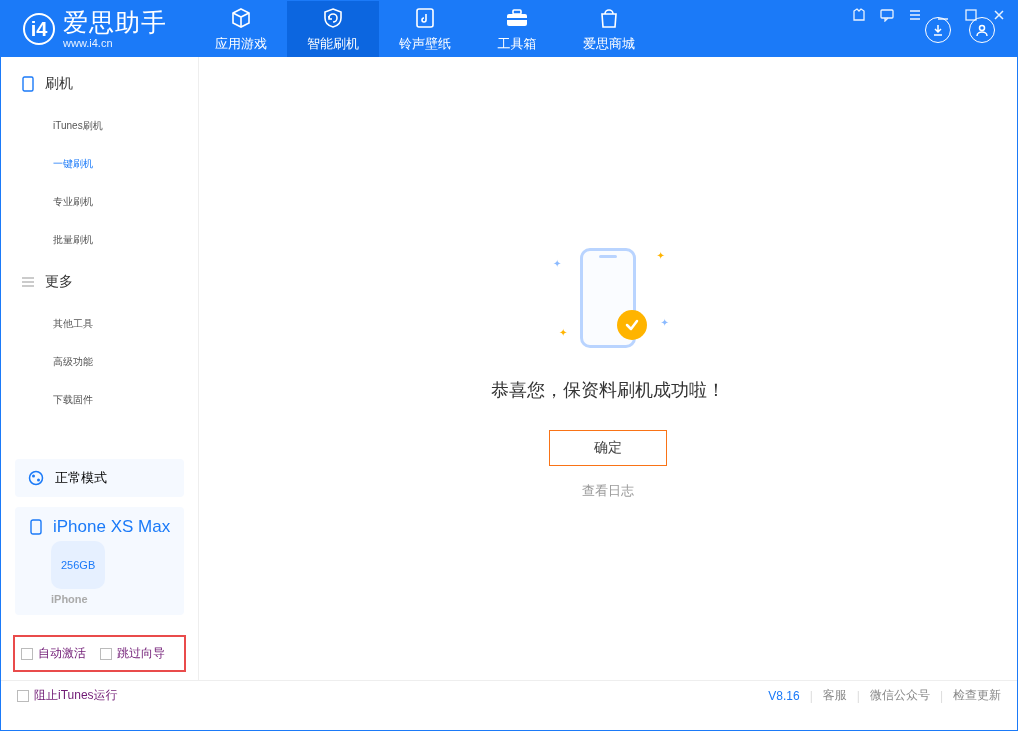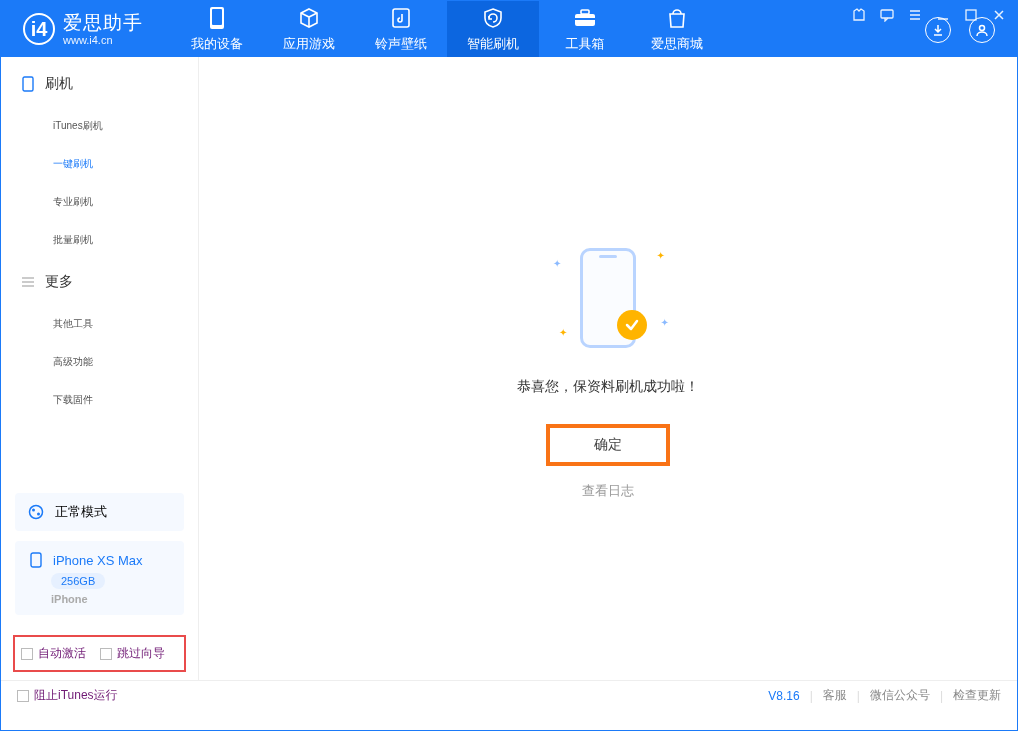--- a/index.html
+++ b/index.html
@@ -3,21 +3,21 @@
 <meta charset="utf-8">
 <style>
 * { margin: 0; padding: 0; box-sizing: border-box; font-family: "Microsoft YaHei", Arial, sans-serif; }
 body { background: #fff; width: 1018px; height: 731px; overflow: hidden; border: 1px solid #1b7af8; position: relative; }
 
 
 .header { background: #1b7af8; height: 56px; display: flex; align-items: stretch; color: #fff; position: relative; }
 .logo-block { display: flex; align-items: center; padding: 0 18px 0 22px; }
 .logo-circle { width: 32px; height: 32px; border: 2.5px solid #fff; border-radius: 50%; display: flex; align-items: center; justify-content: center; font-weight: bold; font-size: 20px; margin-right: 8px; }
 .logo-text { line-height: 1.15; }
-.logo-text .title { font-size: 19px; font-weight: 500; letter-spacing: 1px; }
+.logo-text .title { font-size: 25px; font-weight: 500; letter-spacing: 1px; }
 .logo-text .sub { font-size: 11px; opacity: 0.9; }
 .nav { display: flex; margin-left: 10px; }
 .nav-item { width: 92px; display: flex; flex-direction: column; align-items: center; justify-content: center; gap: 4px; cursor: pointer; font-size: 13px; }
 .nav-item.active { background: #0c66e0; }
 .nav-item .icon { height: 26px; display: flex; align-items: center; justify-content: center; }
 .titlebar-icons { position: absolute; top: 6px; right: 10px; display: flex; gap: 12px; align-items: center; }
 .titlebar-icons span { width: 16px; height: 16px; display: inline-flex; align-items: center; justify-content: center; cursor: pointer; opacity: 0.9; }
 .header-right-icons { position: absolute; right: 22px; bottom: 14px; display: flex; gap: 18px; }
 .header-right-icons .circ { width: 26px; height: 26px; border: 1.8px solid #fff; border-radius: 50%; display: flex; align-items: center; justify-content: center; cursor: pointer; }
 
@@ -27,40 +27,40 @@
 .side-scroll { flex: 1; padding-top: 4px; }
 .side-group-hdr { display: flex; align-items: center; gap: 10px; padding: 14px 20px; font-size: 14px; color: #333; font-weight: 500; }
 .side-group-hdr .gicon { width: 14px; height: 14px; display: inline-flex; align-items: center; justify-content: center; }
 .side-item { padding: 12px 20px 12px 52px; font-size: 10px; color: #555; cursor: pointer; }
 .side-item.active { color: #1b7af8; }
 .side-lower { padding: 0 14px 12px; }
 .mode-card, .device-card { background: #f5f9ff; border-radius: 4px; padding: 10px 12px; margin-top: 10px; display: flex; align-items: center; gap: 10px; font-size: 13px; }
 .mode-card .mode-icon, .device-card .dev-icon { width: 18px; height: 18px; display: inline-flex; align-items: center; justify-content: center; }
 .device-card { flex-direction: column; align-items: flex-start; gap: 4px; }
 .device-card .dev-row { display: flex; align-items: center; gap: 8px; }
-.device-card .dev-name { color: #1b7af8; font-weight: 500; font-size: 13px; }
-.cap-pill { background: #e6f0ff; color: #1b7af8; border-radius: 10px; padding: 2px 10px; font-size: 11px; margin-left: 24px; }
+.device-card .dev-name { color: #1b7af8; font-weight: 500; font-size: 17px; }
+.cap-pill { background: #e6f0ff; color: #1b7af8; border-radius: 10px; padding: 18px 10px; font-size: 11px; margin-left: 24px; }
 .dev-type { color: #aaa; font-size: 11px; margin-left: 24px; font-weight: bold; }
 .options-box { border: 2px solid #e94b4b; margin: 8px 12px 8px; padding: 8px 6px; display: flex; gap: 14px; align-items: center; }
 .chk { display: flex; align-items: center; gap: 5px; font-size: 12px; color: #701a75; cursor: pointer; }
 .chk .box { width: 12px; height: 12px; border: 1px solid #bbb; }
 
 
 .main { flex: 1; display: flex; flex-direction: column; align-items: center; justify-content: center; }
 .phone-illustration { position: relative; width: 150px; height: 120px; margin-bottom: 20px; display: flex; align-items: center; justify-content: center; }
 .phone-frame { width: 56px; height: 100px; border: 3px solid #b9d4ff; border-radius: 10px; position: relative; background: #fafcff; }
 .phone-frame::before { content:""; position:absolute; top:4px; left:50%; transform:translateX(-50%); width:18px; height:3px; background:#b9d4ff; border-radius:2px;}
 .check-badge { position: absolute; right: 36px; bottom: 18px; width: 30px; height: 30px; background: #ffb400; border-radius: 50%; display: flex; align-items: center; justify-content: center; }
 .sparkle { position: absolute; color: #ffb400; font-size: 10px; }
 .sparkle.s1 { left: 20px; top: 20px; color:#8bbaff;}
 .sparkle.s2 { right: 18px; top: 12px; }
 .sparkle.s3 { left: 26px; bottom: 20px; }
 .sparkle.s4 { right: 14px; bottom: 30px; color:#8bbaff;}
-.success-msg { font-size: 14px; color: #333; margin-bottom: 28px; }
-.ok-btn { border: 4px solid #f97316; background: #fff; padding: 8px 44px; font-size: 14px; color: #444; cursor: pointer; margin-bottom: 16px; }
+.success-msg { font-size: 18px; color: #333; margin-bottom: 28px; }
+.ok-btn { border: 1px solid #f97316; background: #fff; padding: 8px 44px; font-size: 14px; color: #444; cursor: pointer; margin-bottom: 16px; }
 .log-link { font-size: 13px; color: #999; cursor: pointer; text-decoration: none; }
 
 
 .footer { height: 30px; border-top: 1px solid #eee; display: flex; align-items: center; padding: 8px 16px; font-size: 12px; color: #888; justify-content: center; }
 .footer .left { display: flex; align-items: center; gap: 6px; }
 .footer .right { margin-left: auto; display: flex; align-items: center; gap: 10px; }
 .footer .sep { color: #ddd; }
 .footer .ver { color: #1b7af8; }
 .footer a { color: #888; cursor: pointer; }
 </style>
@@ -71,54 +71,45 @@
   <div class="logo-block">
     <div class="logo-circle">i4</div>
     <div class="logo-text">
       <div class="title">爱思助手</div>
       <div class="sub">www.i4.cn</div>
     </div>
   </div>
   <div class="nav">
     <div class="nav-item">
       <span class="icon">
-          <svg width="18" height="24" viewBox="0 0 18 24">
-            <rect x="2" y="1" width="14" height="22" rx="2" fill="#fff"></rect>
-            <rect x="4" y="3" width="10" height="16" rx="1" fill="#1b7af8"></rect>
-          </svg>
-        </span>
-      <span>我的设备</span>
-    </div>
-    <div class="nav-item">
-      <span class="icon">
           <svg width="22" height="22" viewBox="0 0 22 22">
             <path d="M11 2 L19 6 L19 16 L11 20 L3 16 L3 6 Z" fill="none" stroke="#fff" stroke-width="1.6"></path>
             <path d="M3 6 L11 10 L19 6 M11 10 L11 20" stroke="#fff" stroke-width="1.6" fill="none"></path>
           </svg>
         </span>
       <span>应用游戏</span>
-    </div>
-    <div class="nav-item">
-      <span class="icon">
-          <svg width="20" height="22" viewBox="0 0 20 22">
-            <rect x="2" y="2" width="16" height="18" rx="2" fill="none" stroke="#fff" stroke-width="1.6"></rect>
-            <path d="M11 7 L11 13 A2 2 0 1 1 9 11" stroke="#fff" stroke-width="1.6" fill="none"></path>
-          </svg>
-        </span>
-      <span>铃声壁纸</span>
     </div>
     <div class="nav-item active">
       <span class="icon">
           <svg width="22" height="22" viewBox="0 0 22 22">
             <path d="M11 2 L19 5 L19 11 C19 16 15 19 11 20 C7 19 3 16 3 11 L3 5 Z" fill="none" stroke="#fff" stroke-width="1.6"></path>
             <path d="M7 11 A4 4 0 1 1 11 15" stroke="#fff" stroke-width="1.6" fill="none"></path>
             <path d="M7 9 L7 12 L10 12" stroke="#fff" stroke-width="1.6" fill="none"></path>
           </svg>
         </span>
       <span>智能刷机</span>
+    </div>
+    <div class="nav-item">
+      <span class="icon">
+          <svg width="20" height="22" viewBox="0 0 20 22">
+            <rect x="2" y="2" width="16" height="18" rx="2" fill="none" stroke="#fff" stroke-width="1.6"></rect>
+            <path d="M11 7 L11 13 A2 2 0 1 1 9 11" stroke="#fff" stroke-width="1.6" fill="none"></path>
+          </svg>
+        </span>
+      <span>铃声壁纸</span>
     </div>
     <div class="nav-item">
       <span class="icon">
           <svg width="24" height="20" viewBox="0 0 24 20">
             <rect x="2" y="6" width="20" height="12" rx="2" fill="#fff"></rect>
             <rect x="8" y="2" width="8" height="4" rx="1" fill="none" stroke="#fff" stroke-width="1.6"></rect>
             <rect x="2" y="10" width="20" height="2" fill="#1b7af8"></rect>
           </svg>
         </span>
       <span>工具箱</span>

